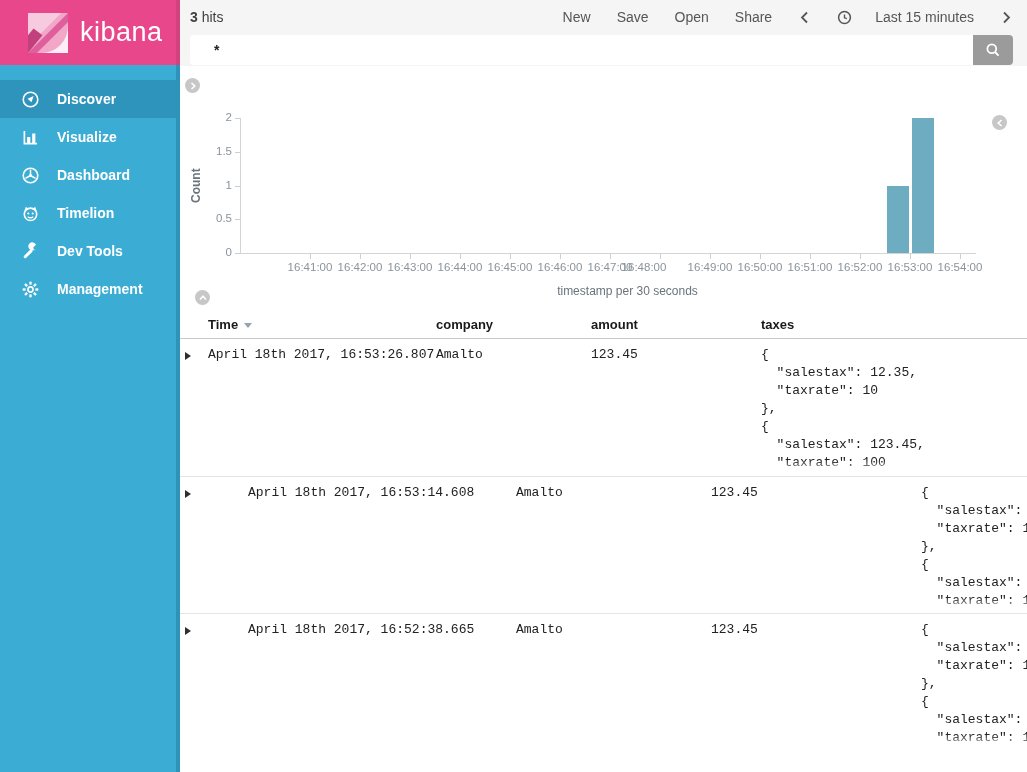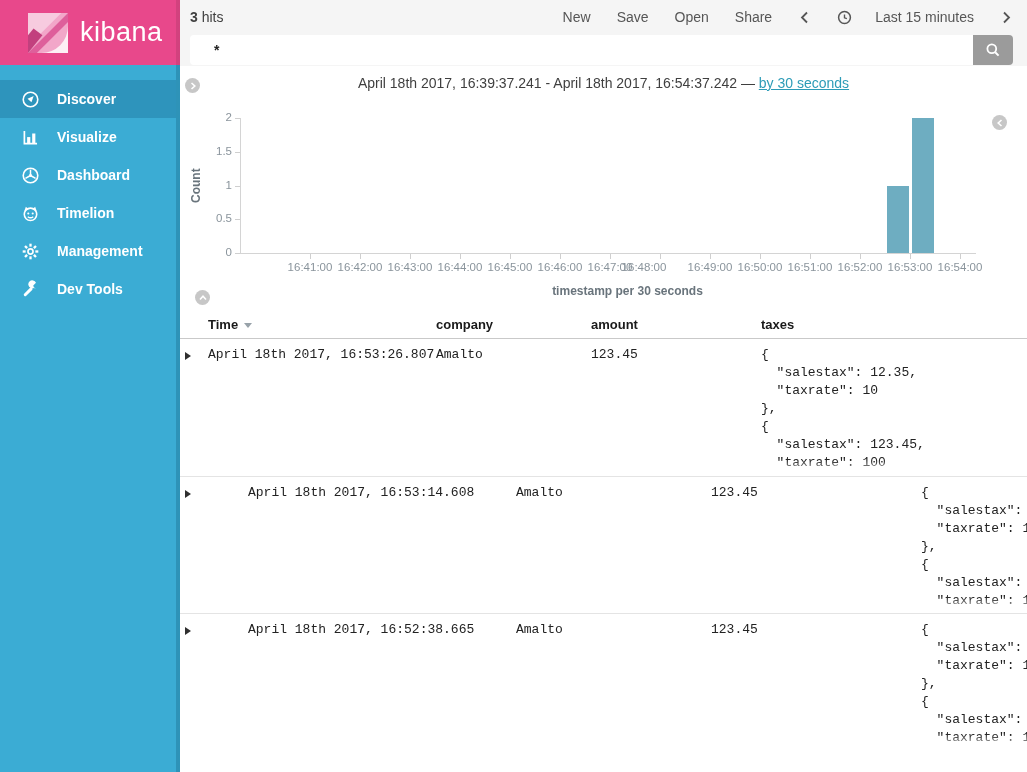--- a/index.html
+++ b/index.html
@@ -43,21 +43,21 @@
 
   .plot{position:absolute;left:60px;top:52px;width:735px;height:135px;
     border-left:1px solid #D4D4D4;border-bottom:1px solid #D4D4D4;}
   .ylabel{position:absolute;left:2px;top:52px;height:135px;width:28px;display:flex;align-items:center;justify-content:center;
     writing-mode:vertical-rl;transform:rotate(180deg);font-size:12px;font-weight:700;color:#69747C;}
   .ytick-label{position:absolute;width:34px;text-align:right;font-size:11.5px;color:#8A949C;left:18px;}
   .ytick-mark{position:absolute;height:1px;width:5px;background:#CFCFCF;left:55px;}
   .xtick-mark{position:absolute;width:1px;height:5px;background:#CFCFCF;top:188px;}
   .xtick-label{position:absolute;top:195px;width:70px;text-align:center;font-size:11.5px;color:#8A949C;}
   .bar{position:absolute;cursor:pointer;}
-  .xlabel{position:absolute;left:60px;width:775px;top:218px;text-align:center;font-size:12px;font-weight:700;color:#69747C;}
+  .xlabel{position:absolute;left:60px;width:775px;top:218px;text-align:center;font-size:12px;font-weight:400;color:#69747C;}
 
   
   .doc-table{position:absolute;left:0;right:0;top:244px;}
   .tgrid{display:grid;grid-template-columns:28px 228px 155px 170px 1fr;padding-left:0;box-sizing:border-box;}
   .thead{height:29px;align-items:center;border-bottom:1px solid #C9C9C9;}
   .th{font-size:13px;font-weight:700;color:#1A1A1A;display:flex;align-items:center;}
   .sort-caret{width:0;height:0;border-left:4px solid transparent;border-right:4px solid transparent;
     border-top:5px solid #98A2A9;margin-left:6px;margin-top:2px;}
   .trow{height:137px;overflow:hidden;box-sizing:border-box;padding-top:7px;}
   .trow + .trow{border-top:1px solid #E4E4E4;gap:40px;}
@@ -125,44 +125,44 @@
               <circle cx="6.9" cy="9" r="1" fill="#fff"></circle>
               <circle cx="11.1" cy="9" r="1" fill="#fff"></circle>
               <path d="M6.4,12 Q9,14.2 11.6,12" fill="none" stroke="#fff" stroke-width="1.3"></path>
             </svg>
           </span>
           <span class="nav-label">Timelion</span>
         </div>
         <div class="nav-item">
           <span class="nav-icon">
             <svg width="19" height="19" viewBox="0 0 18 18">
+              <line x1="4" y1="14" x2="9.6" y2="8.4" stroke="#fff" stroke-width="2.8" stroke-linecap="round"></line>
+              <path d="M9.2,7.6 a3.8,3.8 0 1 1 5,-5 l-2.6,2.6 0.6,2 2,0.6 Z" fill="#fff"></path>
+            </svg>
+          </span>
+          <span class="nav-label">Dev Tools</span>
+        </div>
+        <div class="nav-item">
+          <span class="nav-icon">
+            <svg width="19" height="19" viewBox="0 0 18 18">
               <circle cx="9" cy="9" r="2.4" fill="none" stroke="#fff" stroke-width="1.6"></circle>
               <g stroke="#fff" stroke-width="2.2">
                 <line x1="9" y1="1.6" x2="9" y2="4.4"></line>
                 <line x1="9" y1="13.6" x2="9" y2="16.4"></line>
                 <line x1="1.6" y1="9" x2="4.4" y2="9"></line>
                 <line x1="13.6" y1="9" x2="16.4" y2="9"></line>
                 <line x1="3.8" y1="3.8" x2="5.8" y2="5.8"></line>
                 <line x1="12.2" y1="12.2" x2="14.2" y2="14.2"></line>
                 <line x1="12.2" y1="5.8" x2="14.2" y2="3.8"></line>
                 <line x1="3.8" y1="14.2" x2="5.8" y2="12.2"></line>
               </g>
             </svg>
           </span>
           <span class="nav-label">Management</span>
         </div>
-        <div class="nav-item">
-          <span class="nav-icon">
-            <svg width="19" height="19" viewBox="0 0 18 18">
-              <line x1="4" y1="14" x2="9.6" y2="8.4" stroke="#fff" stroke-width="2.8" stroke-linecap="round"></line>
-              <path d="M9.2,7.6 a3.8,3.8 0 1 1 5,-5 l-2.6,2.6 0.6,2 2,0.6 Z" fill="#fff"></path>
-            </svg>
-          </span>
-          <span class="nav-label">Dev Tools</span>
-        </div>
       </div>
   </div>
 
   <div class="topbar">
     <div class="hits-row">
       <span class="hits"><b>3</b> <span>hits</span></span>
       <div class="top-actions" id="top-actions">
           <span class="action">New</span>
           <span class="action">Save</span>
           <span class="action">Open</span>
@@ -198,23 +198,20 @@
   </div>
 
   <div class="main">
 
     <div class="collapse-btn" style="left:5px;top:12px;">
       <svg width="8" height="8" viewBox="0 0 8 8">
         <polyline points="2.5,1 5.8,4 2.5,7" fill="none" stroke="#fff" stroke-width="1.6"></polyline>
       </svg>
     </div>
 
-    <div class="chart-title">
-      <span>April 18th 2017, 16:39:37.241 - April 18th 2017, 16:54:37.242 — </span><a class="interval-link">by 30 seconds</a>
-    </div>
 
     <div class="ylabel">Count</div>
     <div class="plot" id="plot">
         <div class="bar" style="left: 646px; width: 22px; top: 67.5px; height: 67.5px; background: rgb(110, 173, 193);"></div>
         <div class="bar" style="left: 671px; width: 22px; top: 0px; height: 135px; background: rgb(110, 173, 193);"></div>
       </div>
     <div id="axis-layer">
         <div class="ytick-label" style="top: 180px;">0</div>
         <div class="ytick-mark" style="top: 187px;"></div>
         <div class="ytick-label" style="top: 146.25px;">0.5</div>

